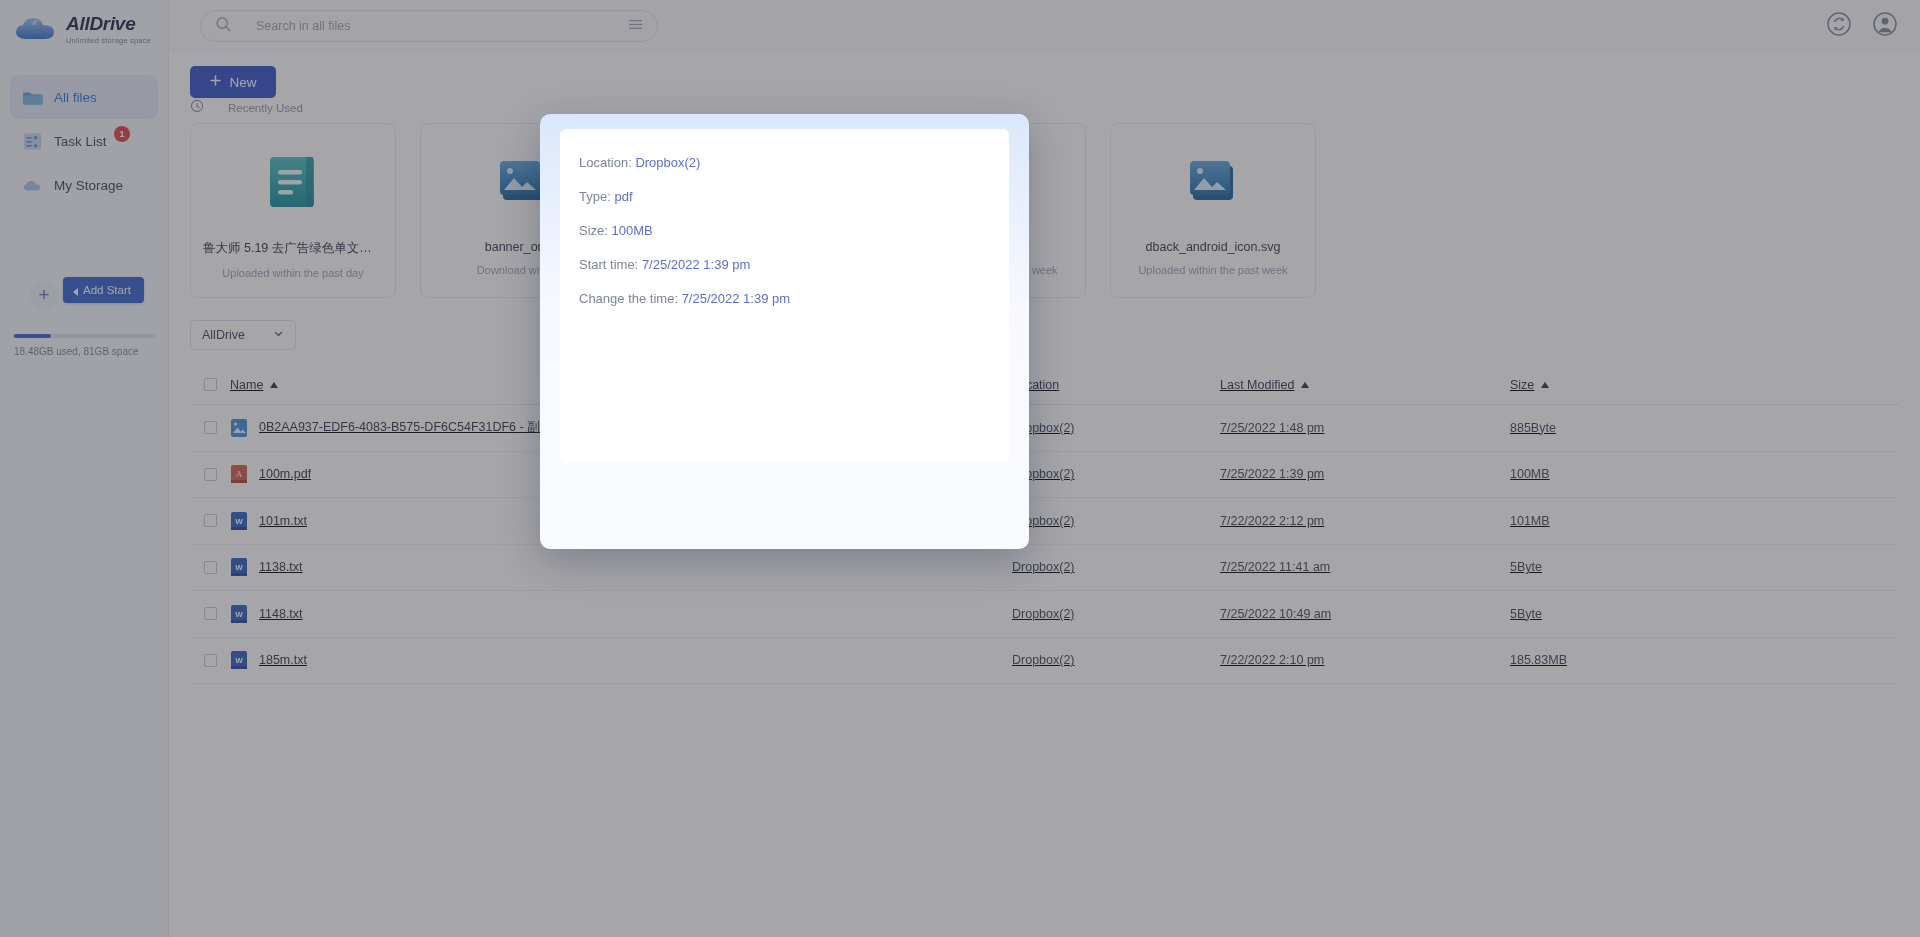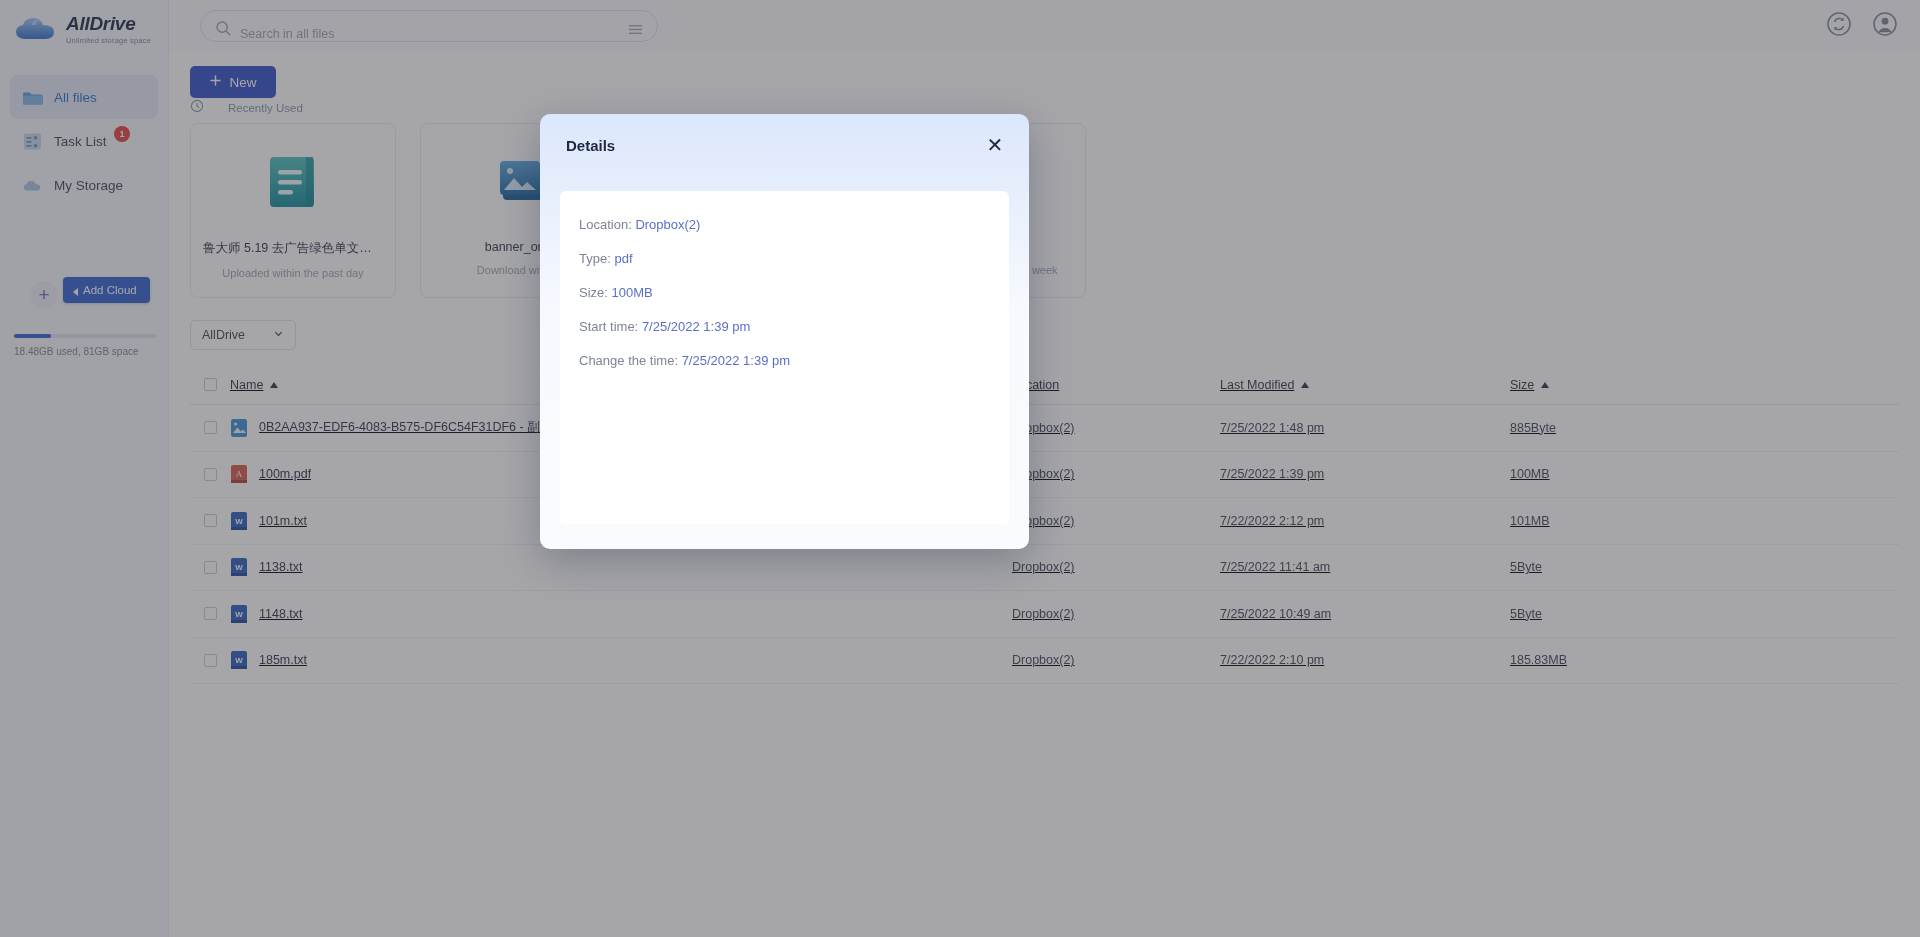--- a/index.html
+++ b/index.html
@@ -65,21 +65,21 @@
   .storage-text { font-size: 10px; color: #7c8597; margin-top: 8px; }
 
   
   .topbar {
     position: absolute; left: 169px; top: 0; width: 1751px; height: 52px;
     background: #fbfcfe;
   }
   .search {
     position: absolute; left: 31px; top: 10px; width: 458px; height: 32px;
     border: 1px solid #dde2ec; border-radius: 16px; background: #fbfcfe;
-    display: flex; align-items: flex-end; padding: 0 14px; gap: 8px;
+    display: flex; align-items: center; padding: 0 14px; gap: 24px;
   }
   .search-ph { font-size: 12.5px; color: #9aa2b2; flex: 1; }
   .topbar-right { position: absolute; right: 22px; top: 11px; display: flex; gap: 20px; }
 
   
   .main { position: absolute; left: 169px; top: 52px; width: 1751px; height: 885px; background: #fff; }
   .newbtn {
     position: absolute; left: 21px; top: 14px;
     background: #2f4fc8; color: #fff; font-size: 13.5px;
     width: 86px; height: 32px; border-radius: 5px;
@@ -206,21 +206,21 @@
           <svg viewBox="0 0 21 21" width="21" height="21">
             <path d="M6 15.5q-4.2 0-4.2-3.1Q1.8 9.6 4.7 9.3 5.6 6 9.2 6q3.6 0 4.5 3.3 4.5 .2 4.5 3.1 0 3.1-4.1 3.1z" fill="#a9c4e2"></path>
           </svg>
         </span>
         <span>My Storage</span>
       </div>
     </div>
 
     <div class="addcloud-wrap">
       <div class="addcloud-plus">+</div>
-      <div class="addcloud-btn">Add Cloud</div>
+      <div class="addcloud-btn">Add Start</div>
     </div>
 
     <div class="storage">
       <div class="storage-track">
         <div class="storage-fill" style="width: 26%;"></div>
       </div>
       <div class="storage-text">18.48GB used, 81GB space</div>
     </div>
   </div>
 
@@ -341,20 +341,32 @@
             <rect x="12" y="16" width="40" height="34" rx="4" fill="#1a5f97"></rect>
             <rect x="9" y="11" width="40" height="34" rx="4" fill="url(#ig)"></rect>
             <circle cx="19" cy="21" r="3" fill="#dceefb"></circle>
             <path d="M13 40l10-12 8 9 5-5 9 8z" fill="#dceefb"></path>
           </svg>
         </span>
         <span class="card-name">drive.ico</span>
         <span class="card-sub">Uploaded within the past week</span>
       </div>
 
+      <div class="card">
+        <span class="card-ico">
+          <svg viewBox="0 0 64 64" width="64" height="64">
+            <rect x="12" y="16" width="40" height="34" rx="4" fill="#1a5f97"></rect>
+            <rect x="9" y="11" width="40" height="34" rx="4" fill="url(#ig)"></rect>
+            <circle cx="19" cy="21" r="3" fill="#dceefb"></circle>
+            <path d="M13 40l10-12 8 9 5-5 9 8z" fill="#dceefb"></path>
+          </svg>
+        </span>
+        <span class="card-name">dback_android_icon.svg</span>
+        <span class="card-sub">Uploaded within the past week</span>
+      </div>
     </div>
 
     <div class="filterbar">
       <div class="select">
         <span>AllDrive</span>
         <span>
           <svg viewBox="0 0 12 12" width="11" height="11">
             <path d="M2.5 4.5L6 8l3.5-3.5" fill="none" stroke="#3d4558" stroke-width="1.4"></path>
           </svg>
         </span>
@@ -495,24 +507,20 @@
         <div class="c-loc cell">Dropbox(2)</div>
         <div class="c-mod cell">7/22/2022 2:10 pm</div>
         <div class="c-size cell">185.83MB</div>
       </div>
     </div>
   </div>
 
   <div class="scrim"></div>
 
   <div class="modal">
-    <div class="modal-head">
-      <span class="modal-title">Details</span>
-      <button class="modal-close">✕</button>
-    </div>
     <div class="modal-body">
       <div class="drow">
         <span>Location:</span>
         <span class="dval">Dropbox(2)</span>
       </div>
       <div class="drow">
         <span>Type:</span>
         <span class="dval">pdf</span>
       </div>
       <div class="drow">

